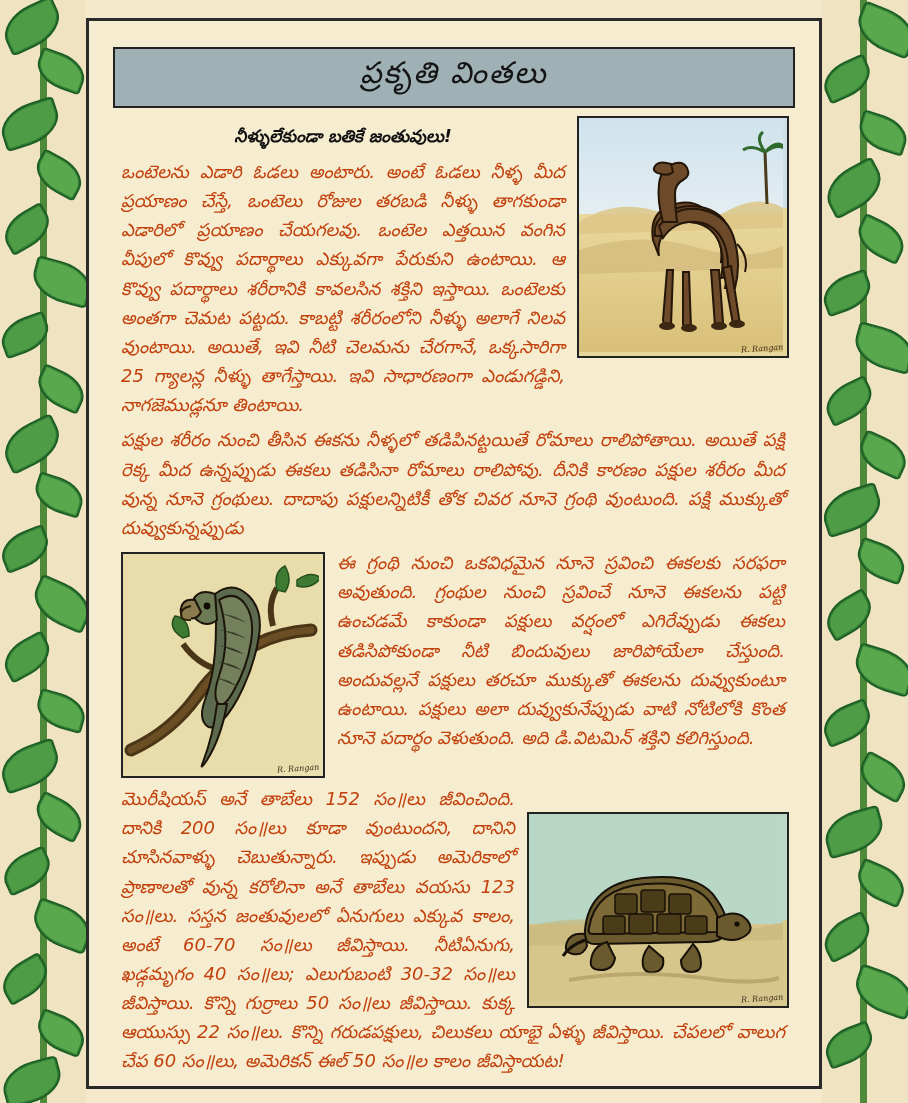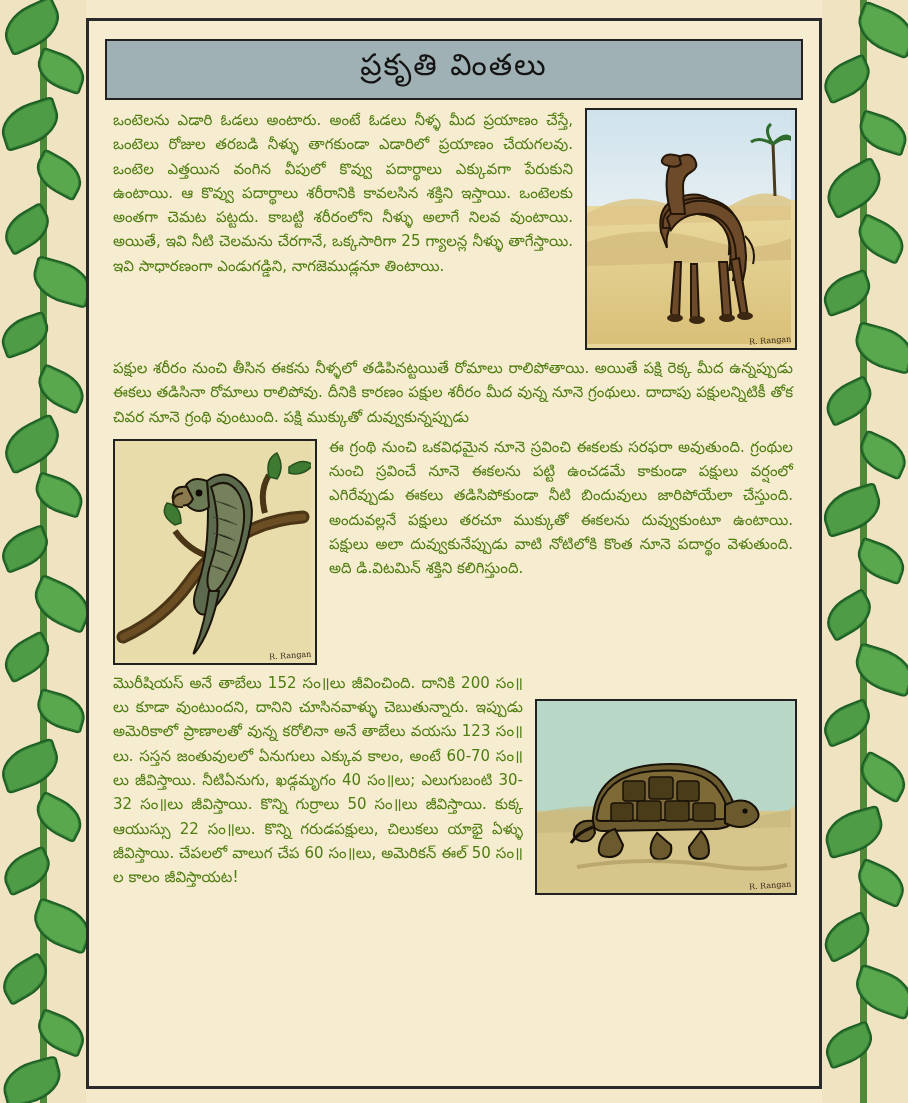--- a/index.html
+++ b/index.html
@@ -46,22 +46,23 @@
 
   
   .content{
     position:absolute;
     left:86px;right:86px;top:18px;bottom:14px;
     background:#f6ecd0;
     border-left:3px solid #2a2a2a;
     border-right:3px solid #2a2a2a;
     border-top:3px solid #2a2a2a;
     border-bottom:3px solid #2a2a2a;
-    padding:8px;
+    padding:16px;
     box-sizing:border-box;
+    font-style:italic;
   }
 
   .banner{
     margin:10px 8px 4px 8px;
     background:#9fb1b4;
     border:2px solid #222;
     text-align:center;
     padding:6px 0 9px 0;
   }
   .banner .title{
@@ -79,25 +80,25 @@
 
   h2.sec{
     text-align:center;
     font-size:17px;
     margin:10px 0 7px 0;
     color:#111;
     font-weight:bold;
   }
 
   p.tx{
-    font-size:15px;
+    font-size:18px;
     line-height:1.62;
     margin:0 4px 6px 0;
     text-align:justify;
-    color:#4d7c0f;
+    color:#c2410c;
   }
 
   .float-right{
     float:right;
     margin:0 0 6px 12px;
   }
   .float-left{
     float:left;
     margin:4px 12px 6px 0;
   }
@@ -223,20 +224,21 @@
           <ellipse cx="88" cy="208" rx="8" ry="4" fill="#3b2712"></ellipse>
           <ellipse cx="110" cy="210" rx="8" ry="4" fill="#3b2712"></ellipse>
           <ellipse cx="140" cy="208" rx="8" ry="4" fill="#3b2712"></ellipse>
           <ellipse cx="158" cy="206" rx="8" ry="4" fill="#3b2712"></ellipse>
 
           <path d="M158,126 q12,12 8,28" stroke="#241608" stroke-width="2" fill="none"></path>
         </svg>
         <span class="sig">R. Rangan</span>
       </div>
 
+      <h2 class="sec">నీళ్ళులేకుండా బతికే జంతువులు!</h2>
       <p class="tx">ఒంటెలను ఎడారి ఓడలు అంటారు. అంటే ఓడలు నీళ్ళ మీద ప్రయాణం చేస్తే, ఒంటెలు రోజుల తరబడి నీళ్ళు తాగకుండా ఎడారిలో ప్రయాణం చేయగలవు. ఒంటెల ఎత్తయిన వంగిన వీపులో కొవ్వు పదార్థాలు ఎక్కువగా పేరుకుని ఉంటాయి. ఆ కొవ్వు పదార్థాలు శరీరానికి కావలసిన శక్తిని ఇస్తాయి. ఒంటెలకు అంతగా చెమట పట్టదు. కాబట్టి శరీరంలోని నీళ్ళు అలాగే నిలవ వుంటాయి. అయితే, ఇవి నీటి చెలమను చేరగానే, ఒక్కసారిగా 25 గ్యాలన్ల నీళ్ళు తాగేస్తాయి. ఇవి సాధారణంగా ఎండుగడ్డిని, నాగజెముడ్లనూ తింటాయి.</p>
       <div class="clear"></div>
 
       <p class="tx">పక్షుల శరీరం నుంచి తీసిన ఈకను నీళ్ళలో తడిపినట్టయితే రోమాలు రాలిపోతాయి. అయితే పక్షి రెక్క మీద ఉన్నప్పుడు ఈకలు తడిసినా రోమాలు రాలిపోవు. దీనికి కారణం పక్షుల శరీరం మీద వున్న నూనె గ్రంథులు. దాదాపు పక్షులన్నిటికీ తోక చివర నూనె గ్రంథి వుంటుంది. పక్షి ముక్కుతో దువ్వుకున్నప్పుడు</p>
 
       <div class="pic pic-parrot float-left">
         <svg width="196" height="218" viewBox="0 0 196 218">
           <rect x="0" y="0" width="196" height="218" fill="#e8dcab"></rect>
 
           <path d="M8,196 q40,-18 66,-54 q24,-34 60,-52 q24,-12 54,-14" stroke="#4a3516" stroke-width="13" fill="none" stroke-linecap="round"></path>

